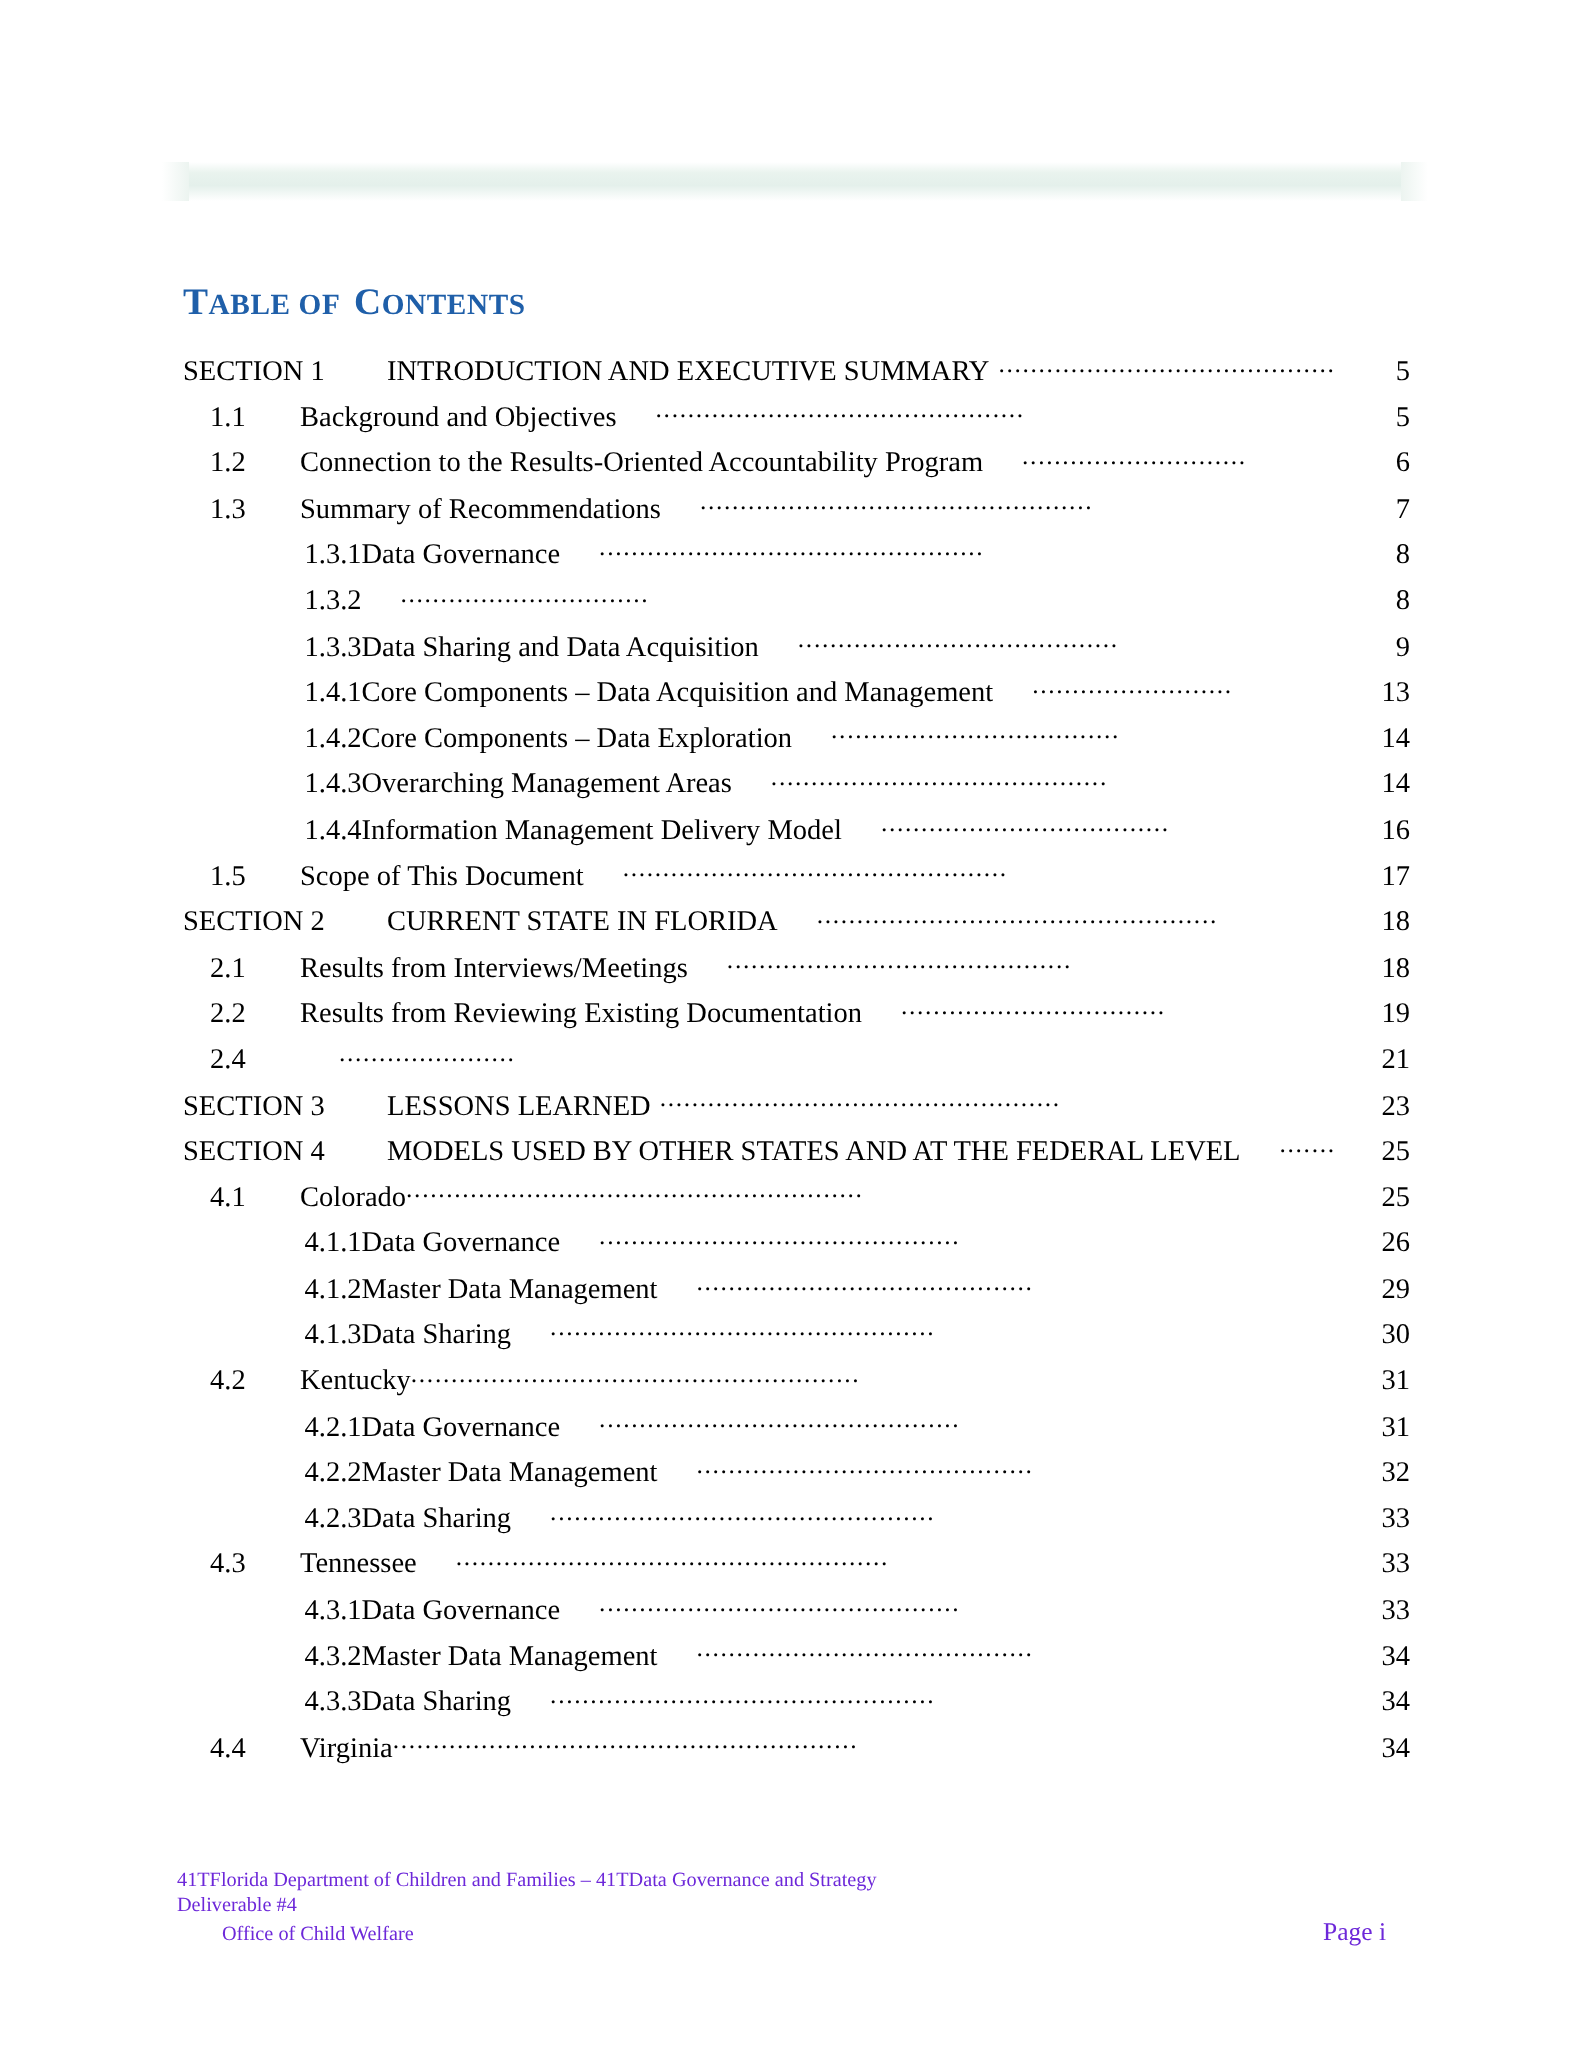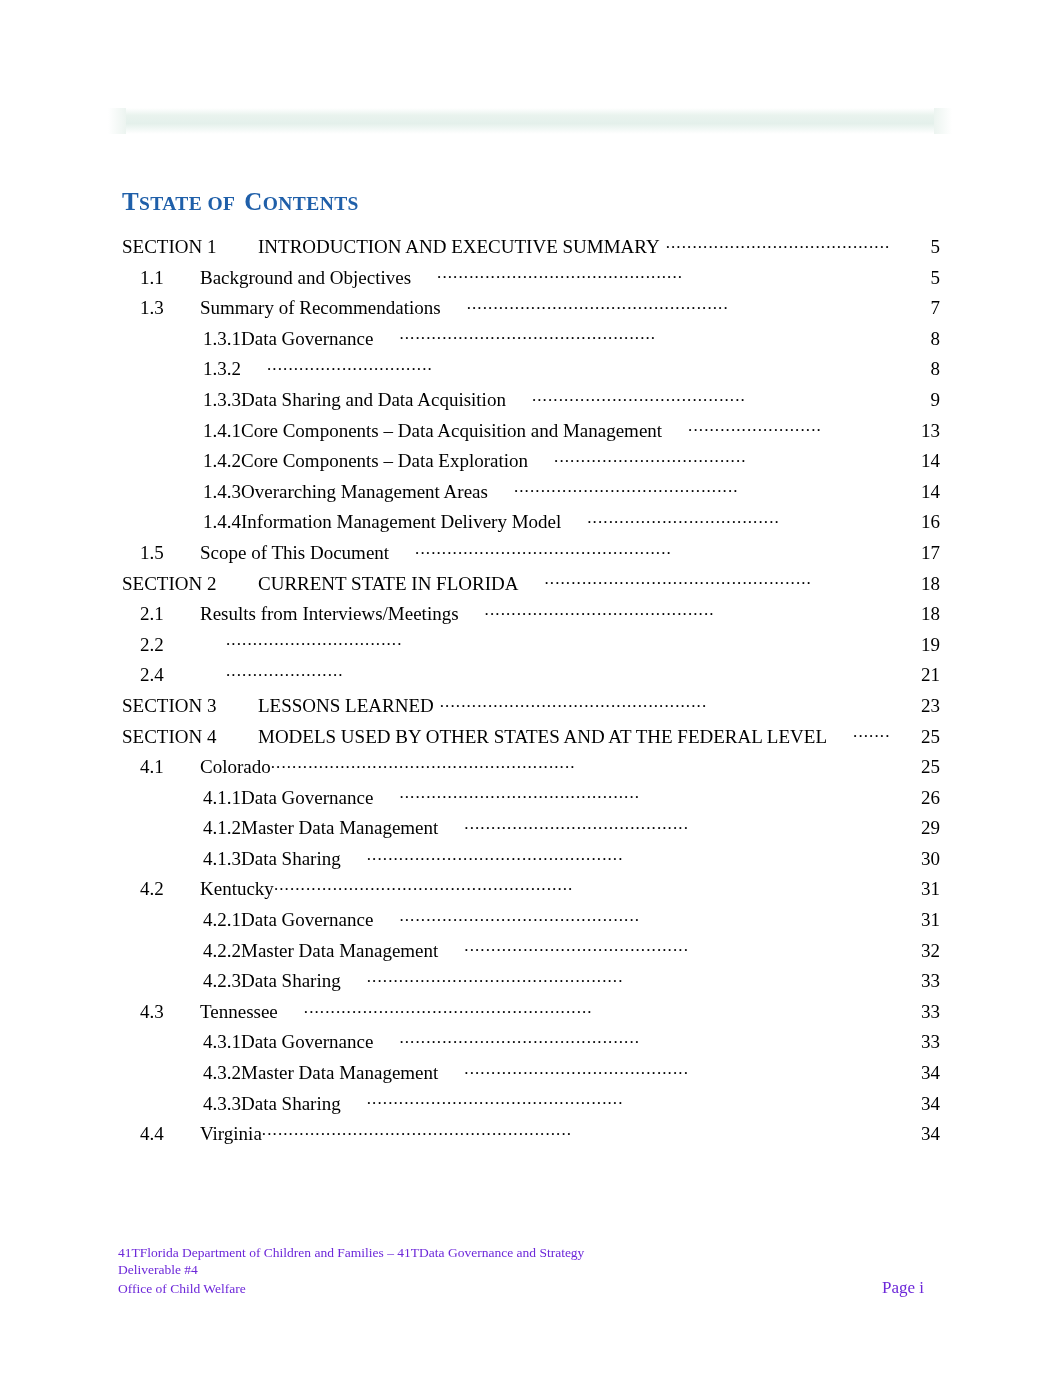--- a/index.html
+++ b/index.html
@@ -128,51 +128,60 @@
     color: #6d28d9;
     font-size: 13.5px;
     line-height: 16.5px;
   }
   #footer .f-line { white-space: nowrap; }
   #footer .f-bottom {
     display: flex;
     justify-content: space-between;
     align-items: baseline;
     margin-top: 2px;
+    margin-left: 30px;
   }
   #footer .f-page { font-size: 17px; }
 </style>
 </head>
 <body>
 
 <div id="header-band">
   <div class="band-cap left"></div>
   <div class="band-cap right"></div>
 </div>
 
-<h1 id="page-title"><span class="cap">T</span><span class="sc">STATE</span><span class="sc"> </span><span class="sc">OF</span><span class="gap"></span><span class="cap">C</span><span class="sc">ONTENTS</span></h1>
+<h1 id="page-title"><span class="cap">T</span><span class="sc">ABLE</span><span class="sc"> </span><span class="sc">OF</span><span class="gap"></span><span class="cap">C</span><span class="sc">ONTENTS</span></h1>
 
 <div id="toc">
     <div class="toc-row lvl1">
       <span class="toc-num">SECTION 1</span>
       <span class="toc-title">INTRODUCTION AND EXECUTIVE SUMMARY</span>
       <span class="toc-leader">
         <span class="dots">.............................................</span>
       </span>
       <span class="toc-page">5</span>
     </div>
     <div class="toc-row lvl2 leader-loose">
       <span class="toc-num">1.1</span>
       <span class="toc-title">Background and Objectives</span>
       <span class="toc-leader">
         <span class="dots">..............................................</span>
       </span>
       <span class="toc-page">5</span>
     </div>
     <div class="toc-row lvl2 leader-loose">
+      <span class="toc-num">1.2</span>
+      <span class="toc-title">Connection to the Results-Oriented Accountability Program</span>
+      <span class="toc-leader">
+        <span class="dots">............................</span>
+      </span>
+      <span class="toc-page">6</span>
+    </div>
+    <div class="toc-row lvl2 leader-loose">
       <span class="toc-num">1.3</span>
       <span class="toc-title">Summary of Recommendations</span>
       <span class="toc-leader">
         <span class="dots">.................................................</span>
       </span>
       <span class="toc-page">7</span>
     </div>
     <div class="toc-row lvl3 leader-loose">
       <span class="toc-num">1.3.1</span>
       <span class="toc-title">Data Governance</span>
@@ -247,20 +256,21 @@
     <div class="toc-row lvl2 leader-loose">
       <span class="toc-num">2.1</span>
       <span class="toc-title">Results from Interviews/Meetings</span>
       <span class="toc-leader">
         <span class="dots">...........................................</span>
       </span>
       <span class="toc-page">18</span>
     </div>
     <div class="toc-row lvl2 leader-loose">
       <span class="toc-num">2.2</span>
+      <span class="toc-title">Results from Reviewing Existing Documentation</span>
       <span class="toc-leader">
         <span class="dots">.................................</span>
       </span>
       <span class="toc-page">19</span>
     </div>
     <div class="toc-row lvl2 leader-loose">
       <span class="toc-num">2.4</span>
       <span class="toc-leader">
         <span class="dots">......................</span>
       </span>

